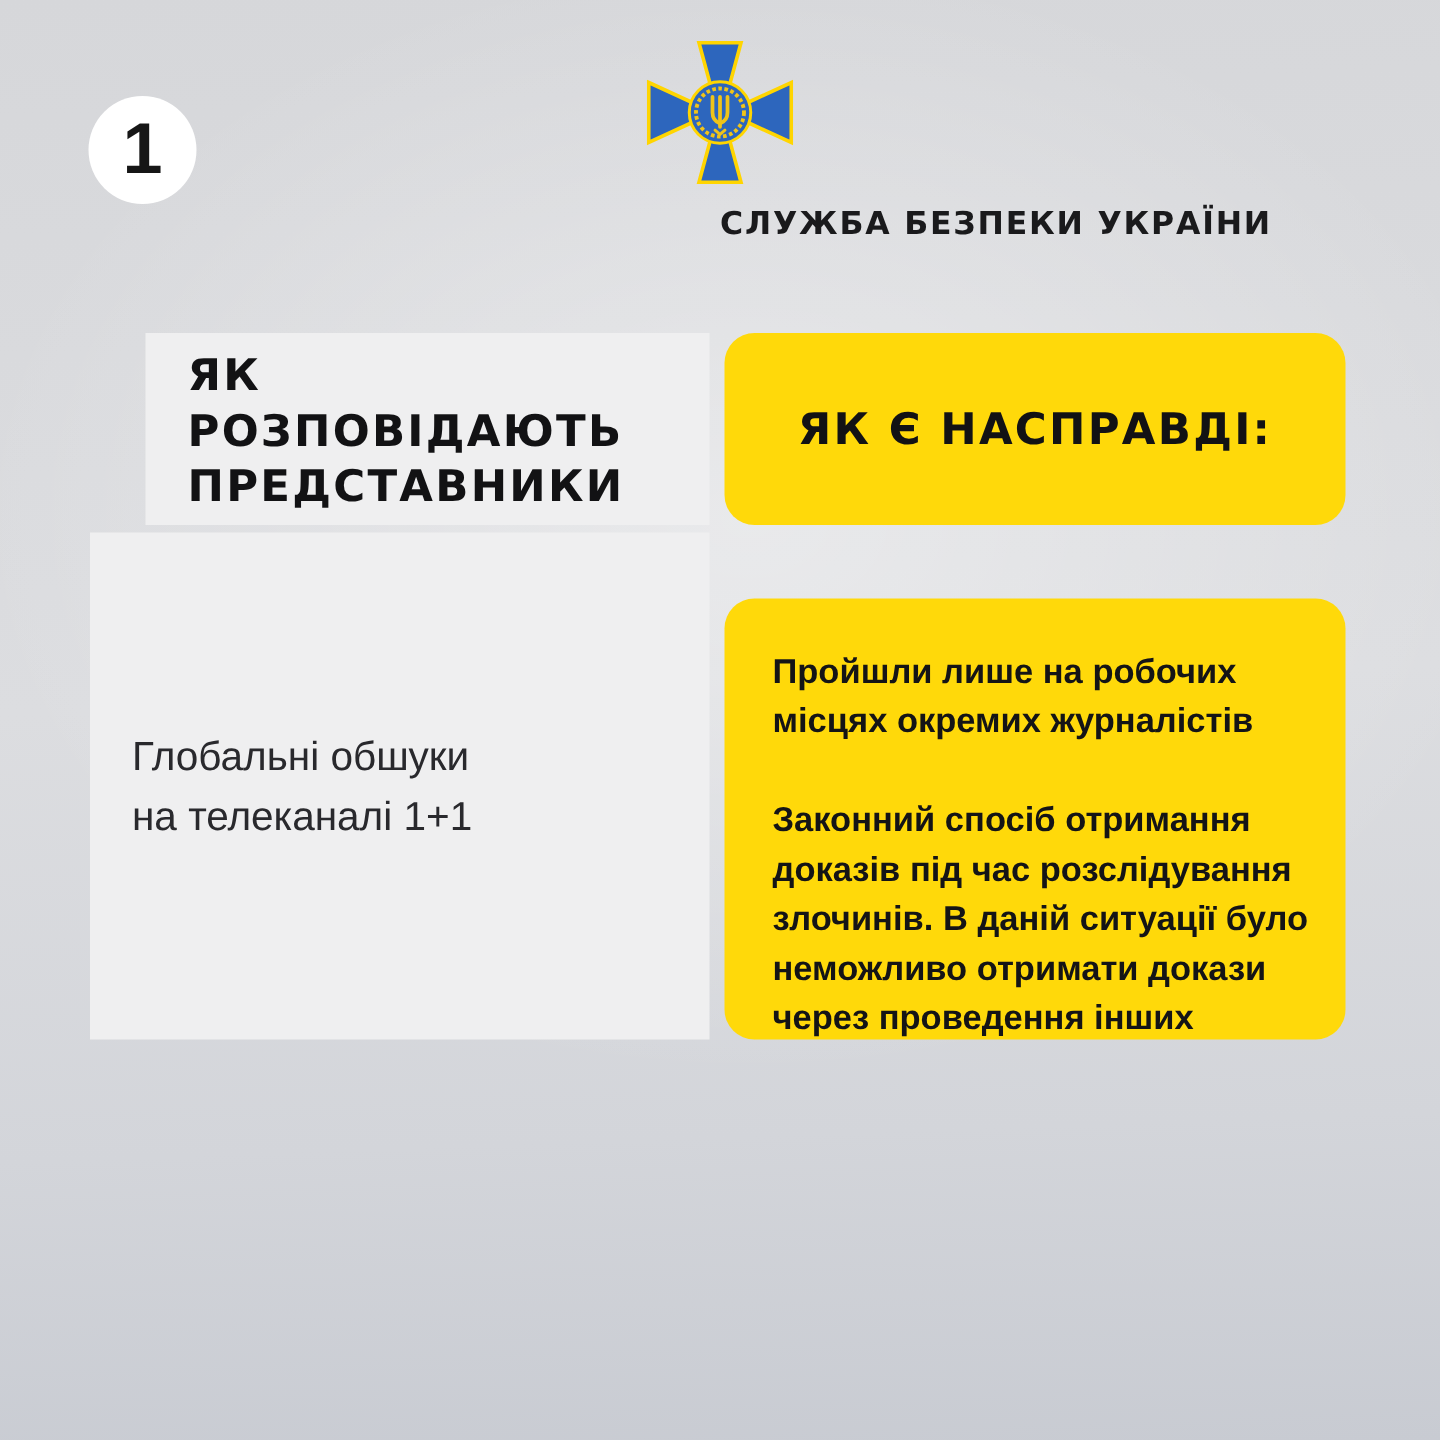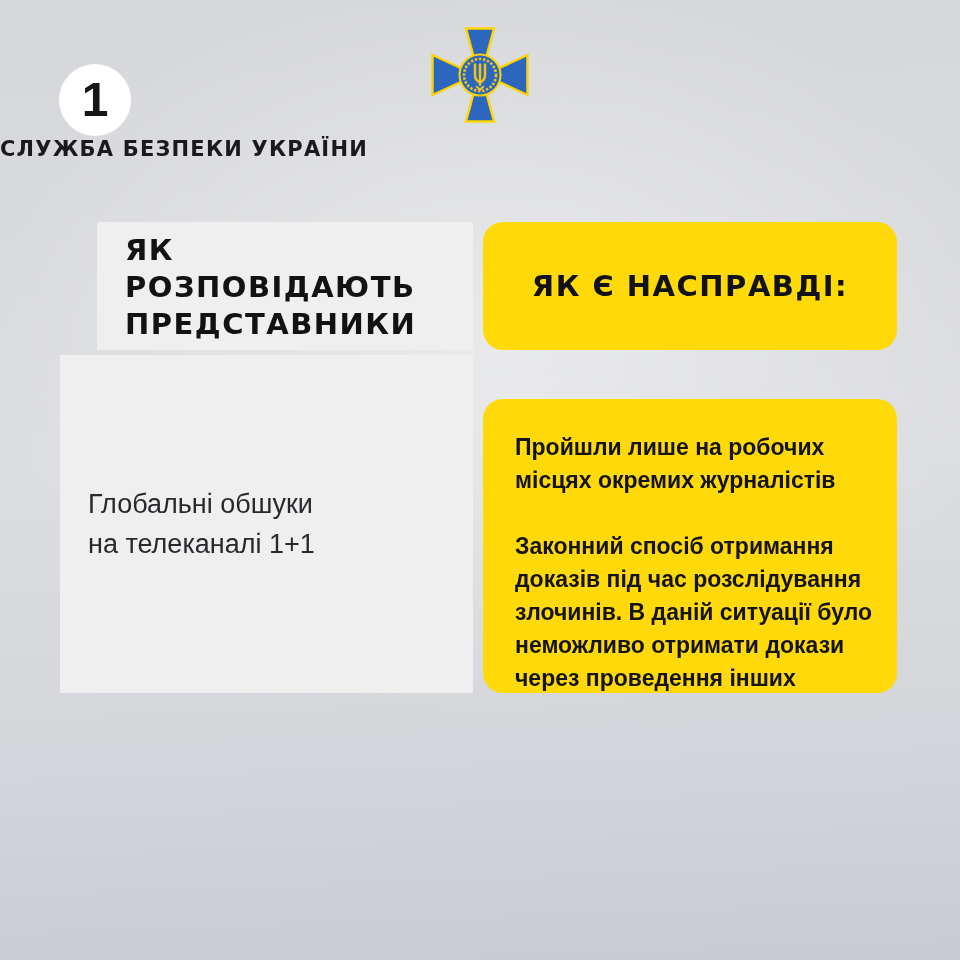--- a/index.html
+++ b/index.html
@@ -25,21 +25,21 @@
     font-family: "Liberation Sans", "DejaVu Sans", sans-serif;
     font-size: 48px; font-weight: 700; color: #161616; line-height: 1;
   }
 
   
   .emblem { position: absolute; left: 431px; top: 27px; width: 98px; height: 96px; }
 
   
   .org-title {
     position: absolute; left: 0; top: 137px; width: 848px;
-    text-align: left;
+    text-align: right;
     font-size: 21px; font-weight: 700; letter-spacing: 1.2px; color: #1a1a1c;
   }
 
   
   .table {
     position: absolute; left: 60px; top: 222px;
     display: grid;
     grid-template-columns: 413px 414px;
     grid-template-rows: 128px 338px 204px;
     column-gap: 10px; row-gap: 5px;

